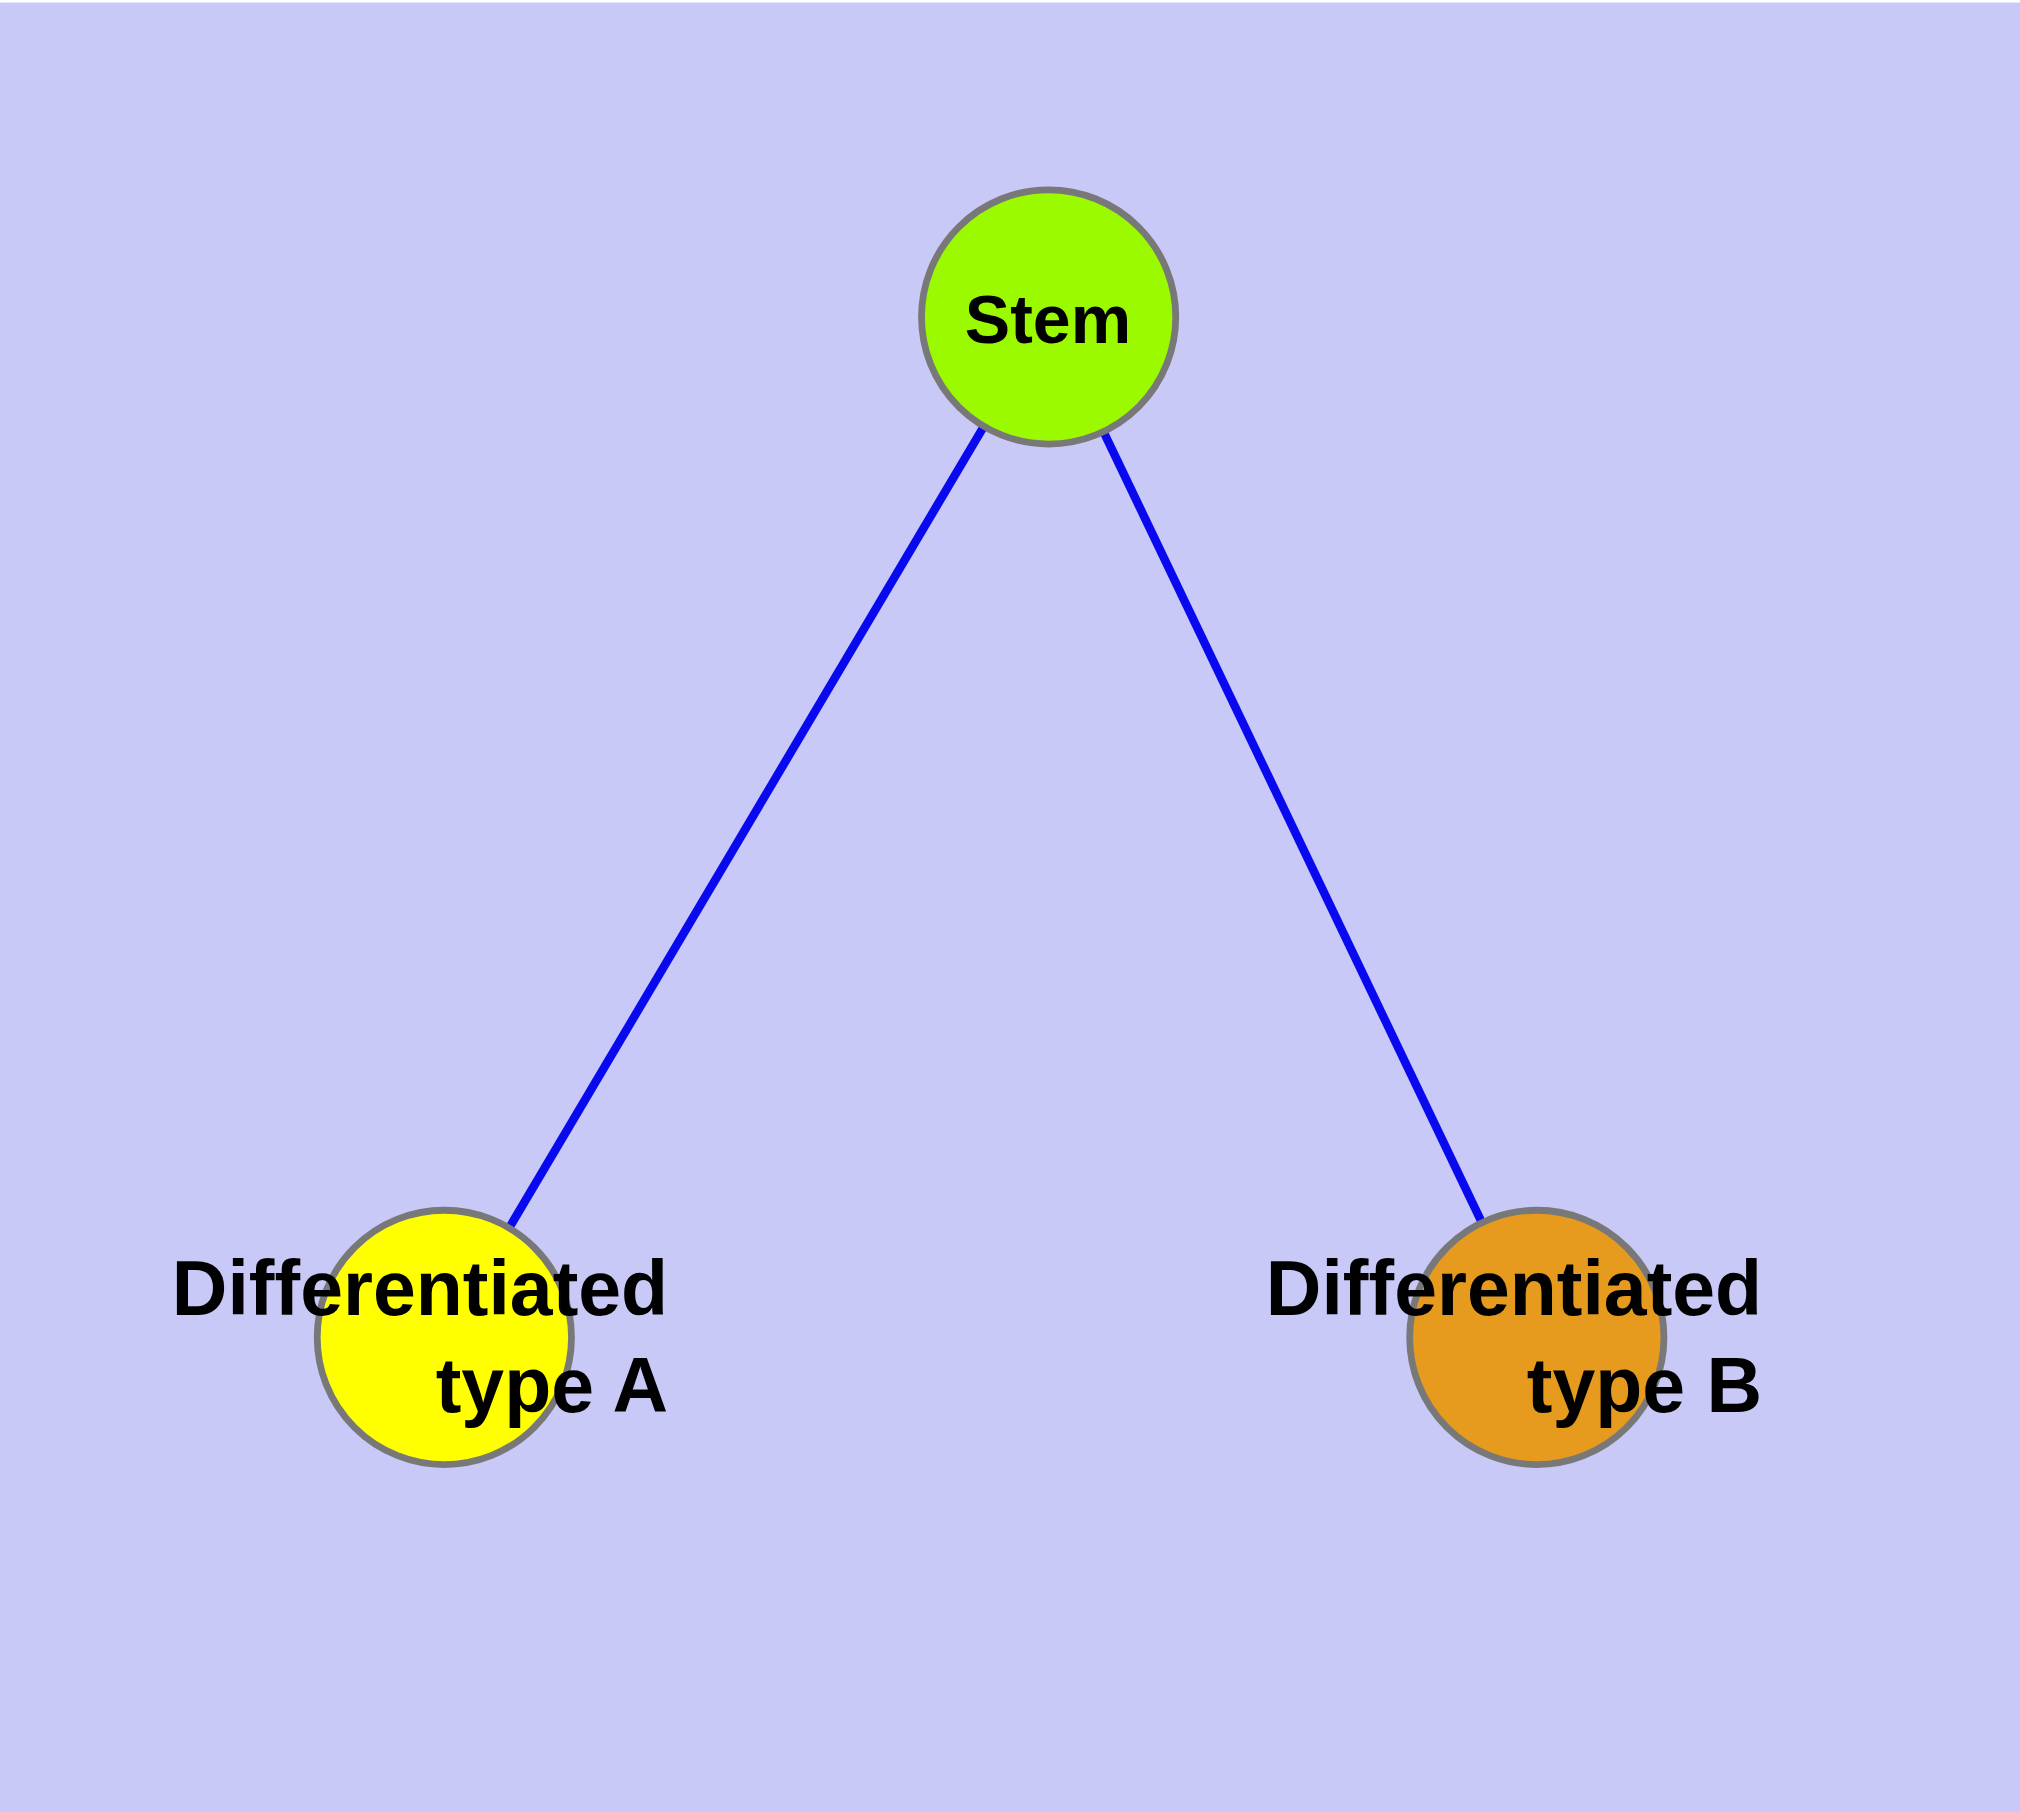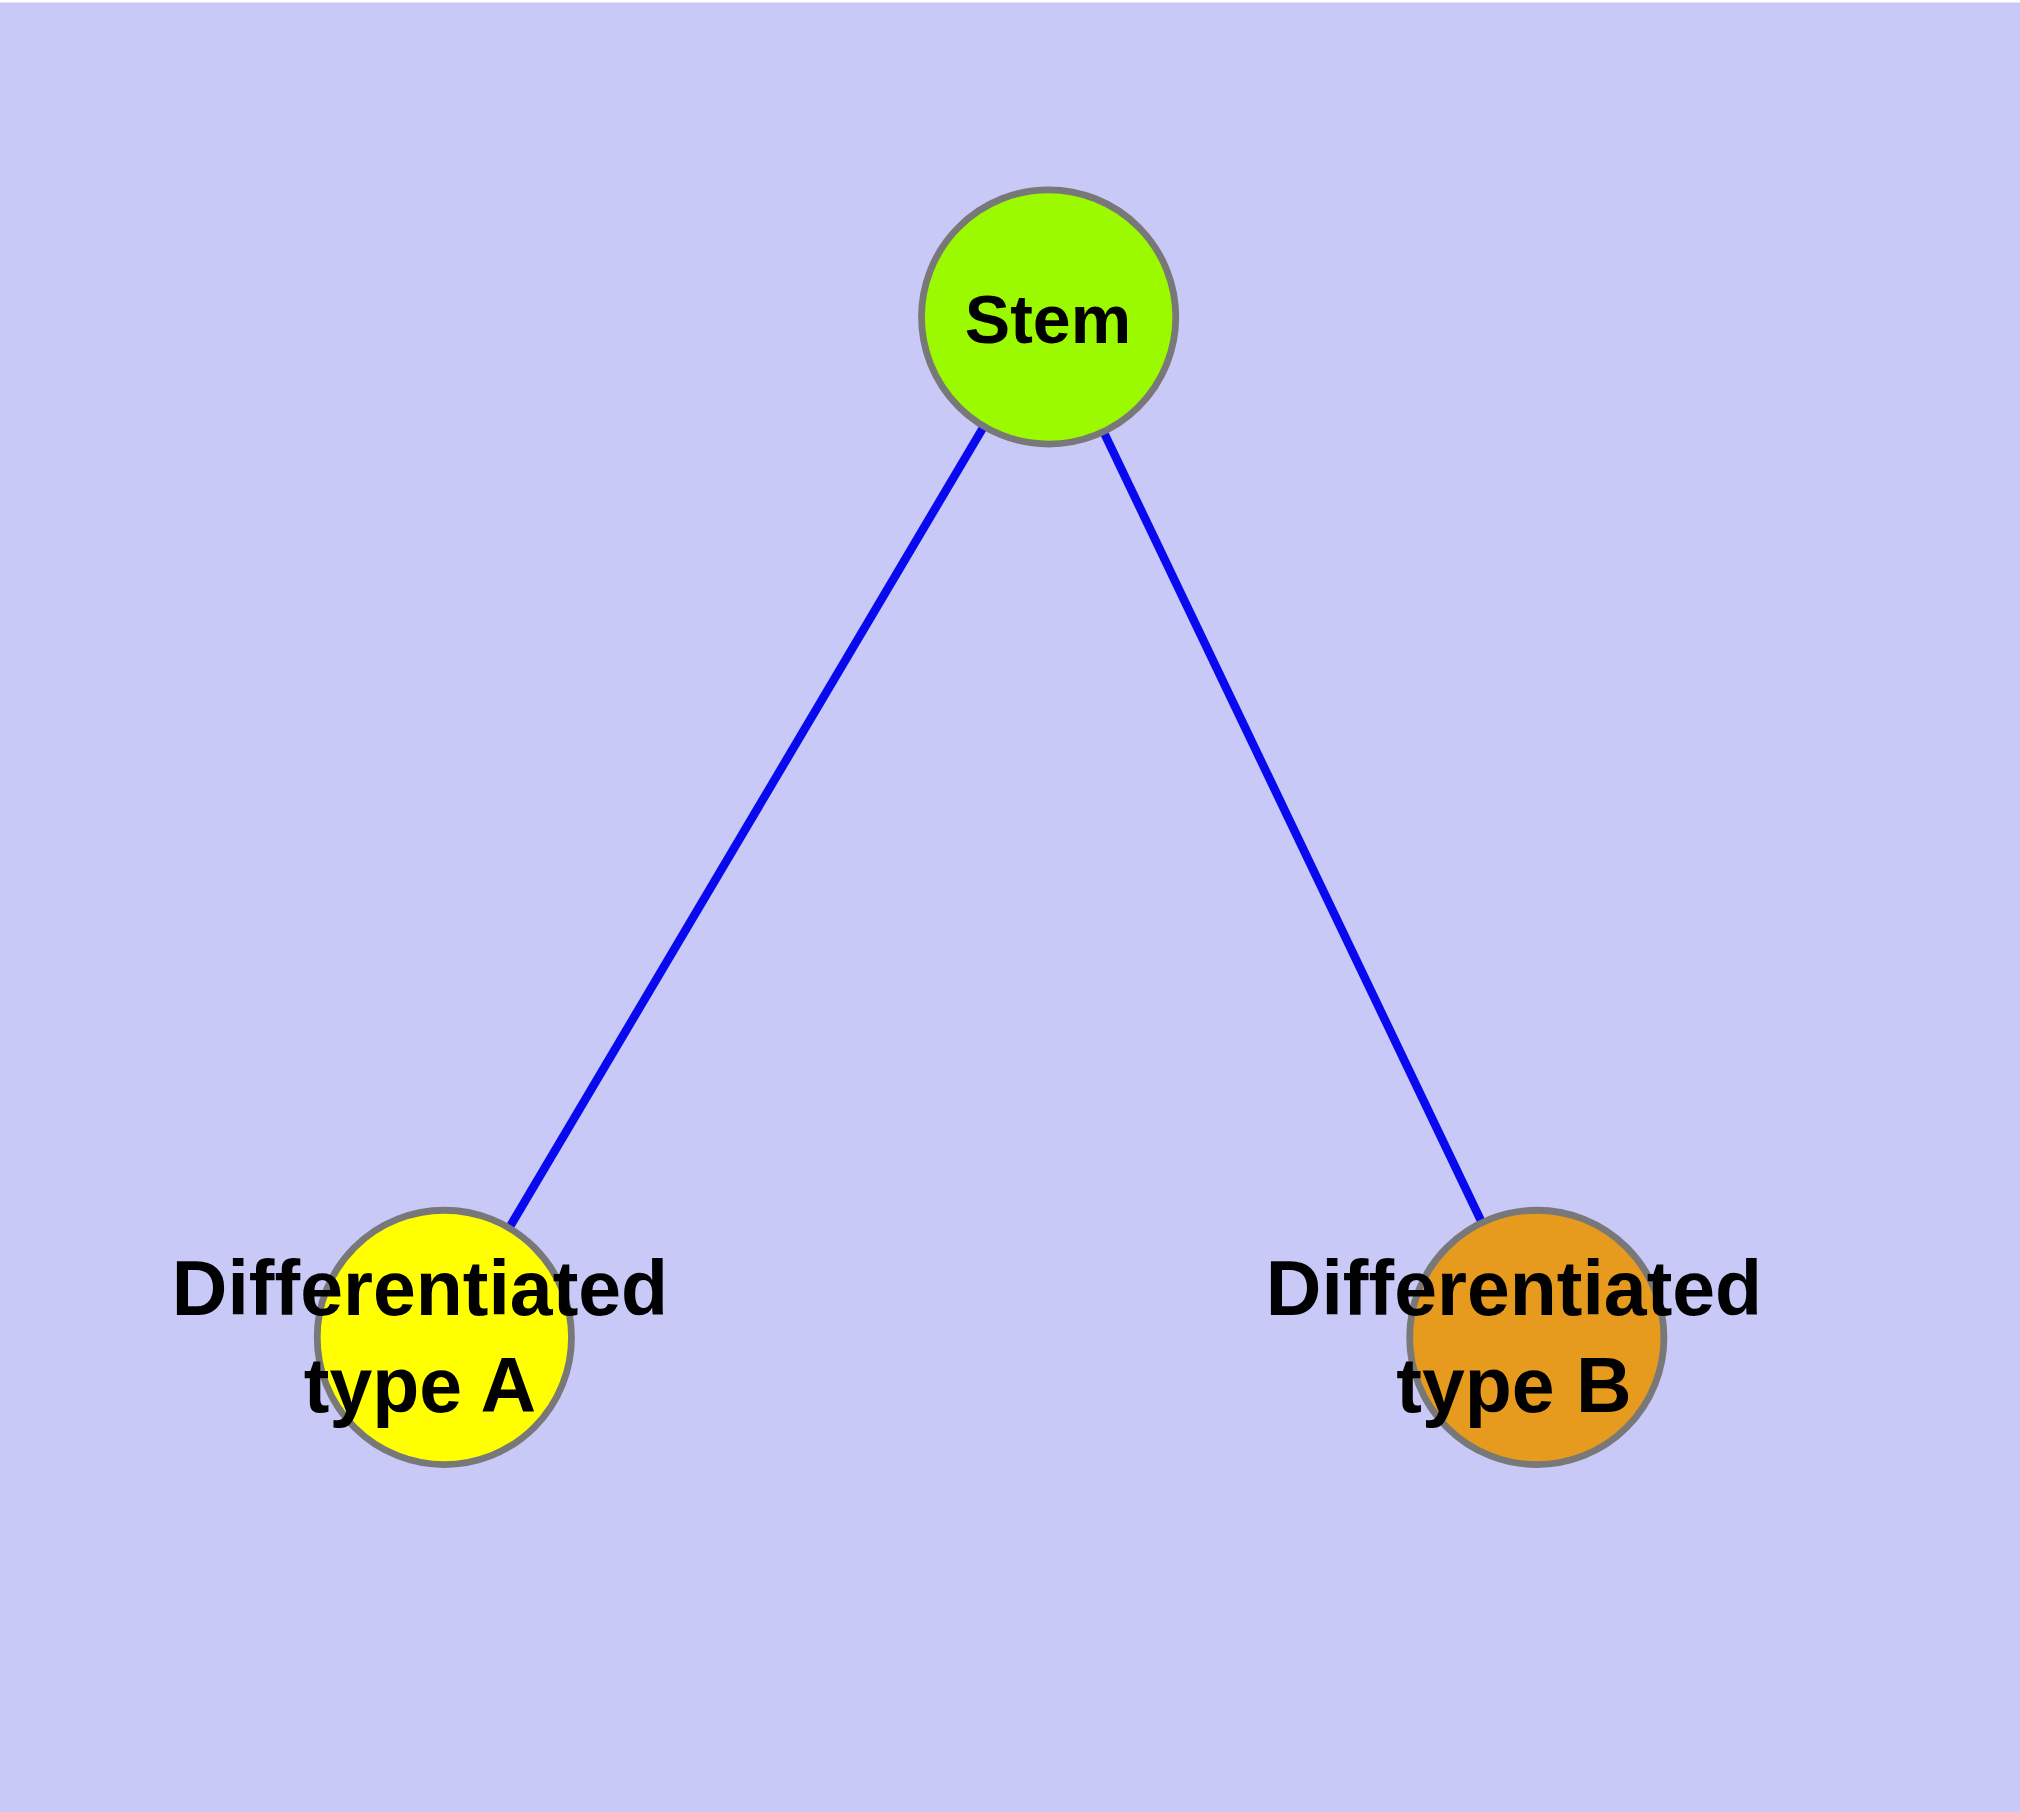--- a/index.html
+++ b/index.html
@@ -27,21 +27,21 @@
     left: 0;
     top: 0;
     width: 2021px;
     height: 1812px;
   }
   .node-label {
     position: absolute;
     transform: translate(-50%, -50%);
     font-weight: bold;
     color: #000000;
-    text-align: center;
+    text-align: right;
     white-space: pre-line;
     user-select: none;
   }
   .node-label.stem {
     left: 1048px;
     top: 319px;
     font-size: 68px;
     line-height: 81px;
   }
   .node-label.type-a {

